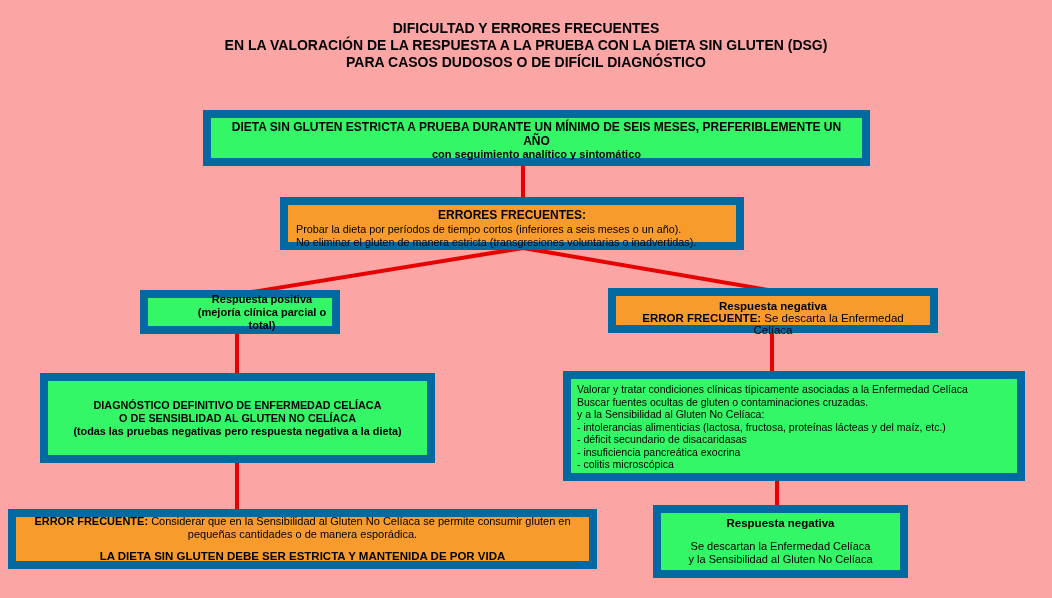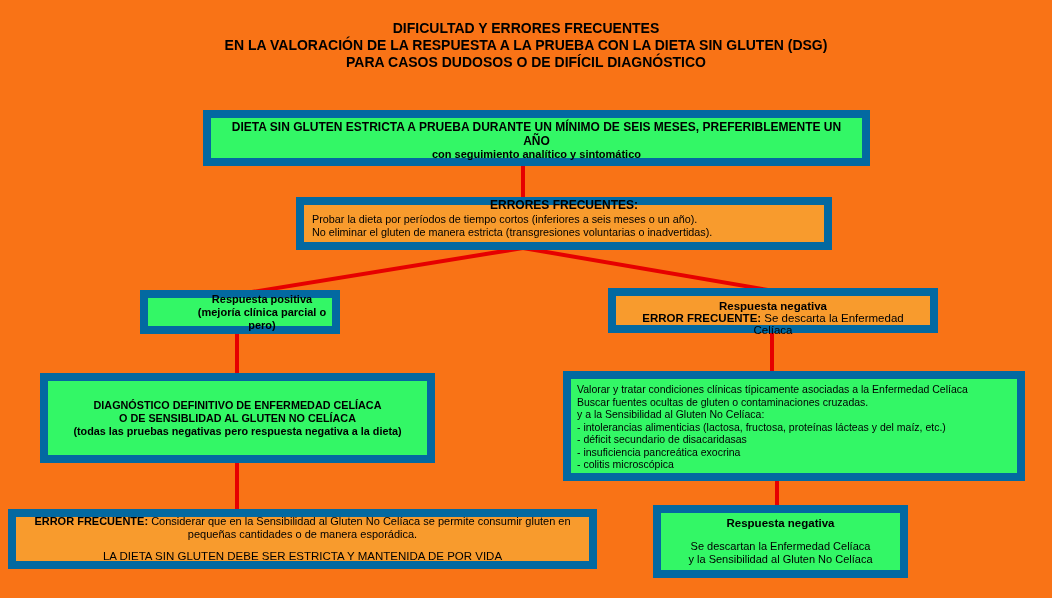--- a/index.html
+++ b/index.html
@@ -1,54 +1,54 @@
 <!DOCTYPE html>
 <html style="--green: #33F766; --orange: #F89B2D;"><head>
 <meta charset="utf-8">
 <style>
   html,body{margin:0;padding:0;background:#fff;}
   #canvas{
-    position:relative;width:1052px;height:598px;background:#f97316;overflow:hidden;
+    position:relative;width:1052px;height:598px;background:#fca5a5;overflow:hidden;
     font-family:"Liberation Sans","DejaVu Sans",sans-serif;color:#000;
   }
   .title{
     position:absolute;top:20px;left:0;width:100%;text-align:center;
     font-weight:bold;font-size:14px;line-height:17px;
   }
   svg.connectors{position:absolute;left:0;top:0;pointer-events:none;z-index:0;}
   .bx{
     position:absolute;box-sizing:border-box;border:8px solid #0369a1;z-index:1;
     display:flex;flex-direction:column;justify-content:center;
   }
   .green{background:var(--green,#33F766);}
   .orange{background:var(--orange,#F89B2D);}
   .ctr{text-align:center;}
   
   .b1{left:203px;top:110px;width:667px;height:56px;justify-content:space-evenly;padding:2px 8px;}
   .b1 .l1{font-weight:bold;font-size:12px;}
   .b1 .l2{font-weight:bold;font-size:11px;}
   
-  .b2{left:296px;top:197px;width:536px;height:53px;padding:3px 8px;justify-content:flex-end;}
+  .b2{left:280px;top:197px;width:464px;height:53px;padding:3px 8px;justify-content:flex-start;}
   .b2 .hd{font-weight:bold;font-size:12px;text-align:center;margin-bottom:1px;}
   .b2 .ln{font-size:10.8px;line-height:13px;text-align:left;}
   
   .b3{left:140px;top:290px;width:200px;height:44px;font-weight:bold;font-size:11px;line-height:13px;padding-left:44px;}
   
   .b4{left:608px;top:288px;width:330px;height:45px;justify-content:space-between;padding:4px 6px;}
   .b4 .hd{font-weight:bold;font-size:11.5px;}
   .b4 .ln{font-size:11.5px;}
   .b4 .ln b{font-weight:bold;}
   
   .b5{left:40px;top:373px;width:395px;height:90px;font-weight:bold;font-size:10.8px;line-height:13px;padding:4px 6px;}
   .b5 .gap{}
   
   .b6{left:563px;top:371px;width:462px;height:110px;font-size:10.5px;line-height:12.5px;padding:4px 6px;justify-content:flex-start;text-align:left;}
   
   .b7{left:8px;top:509px;width:589px;height:60px;font-size:11px;line-height:13px;padding:4px 10px;}
-  .b7 .emph{font-weight:normal;font-size:11.5px;margin-top:9px;}
+  .b7 .emph{font-weight:bold;font-size:11.5px;margin-top:9px;}
   .b7 b{font-weight:bold;}
   
   .b8{left:653px;top:505px;width:255px;height:73px;font-size:11px;line-height:13px;padding:4px 6px;}
   .b8 .hd{font-weight:bold;font-size:11.5px;}
   .b8 .body{margin-top:10px;}
 </style>
 </head>
 <body>
 
 <div id="canvas">
@@ -75,21 +75,21 @@
   </div>
 
   <div class="bx orange b2">
     <div class="hd">ERRORES FRECUENTES:</div>
     <div class="ln">Probar la dieta por períodos de tiempo cortos (inferiores a seis meses o un año).</div>
     <div class="ln">No eliminar el gluten de manera estricta (transgresiones voluntarias o inadvertidas).</div>
   </div>
 
   <div class="bx green ctr b3">
     <div>Respuesta positiva</div>
-    <div>(mejoría clínica parcial o pero)</div>
+    <div>(mejoría clínica parcial o total)</div>
   </div>
 
   <div class="bx orange ctr b4">
     <div class="hd">Respuesta negativa</div>
     <div class="ln"><b>ERROR FRECUENTE:</b> <span>Se descarta la Enfermedad Celíaca</span></div>
   </div>
 
   <div class="bx green ctr b5">
     <div>DIAGNÓSTICO DEFINITIVO DE ENFERMEDAD CELÍACA</div>
     <div class="gap">O DE SENSIBLIDAD AL GLUTEN NO CELÍACA</div>

